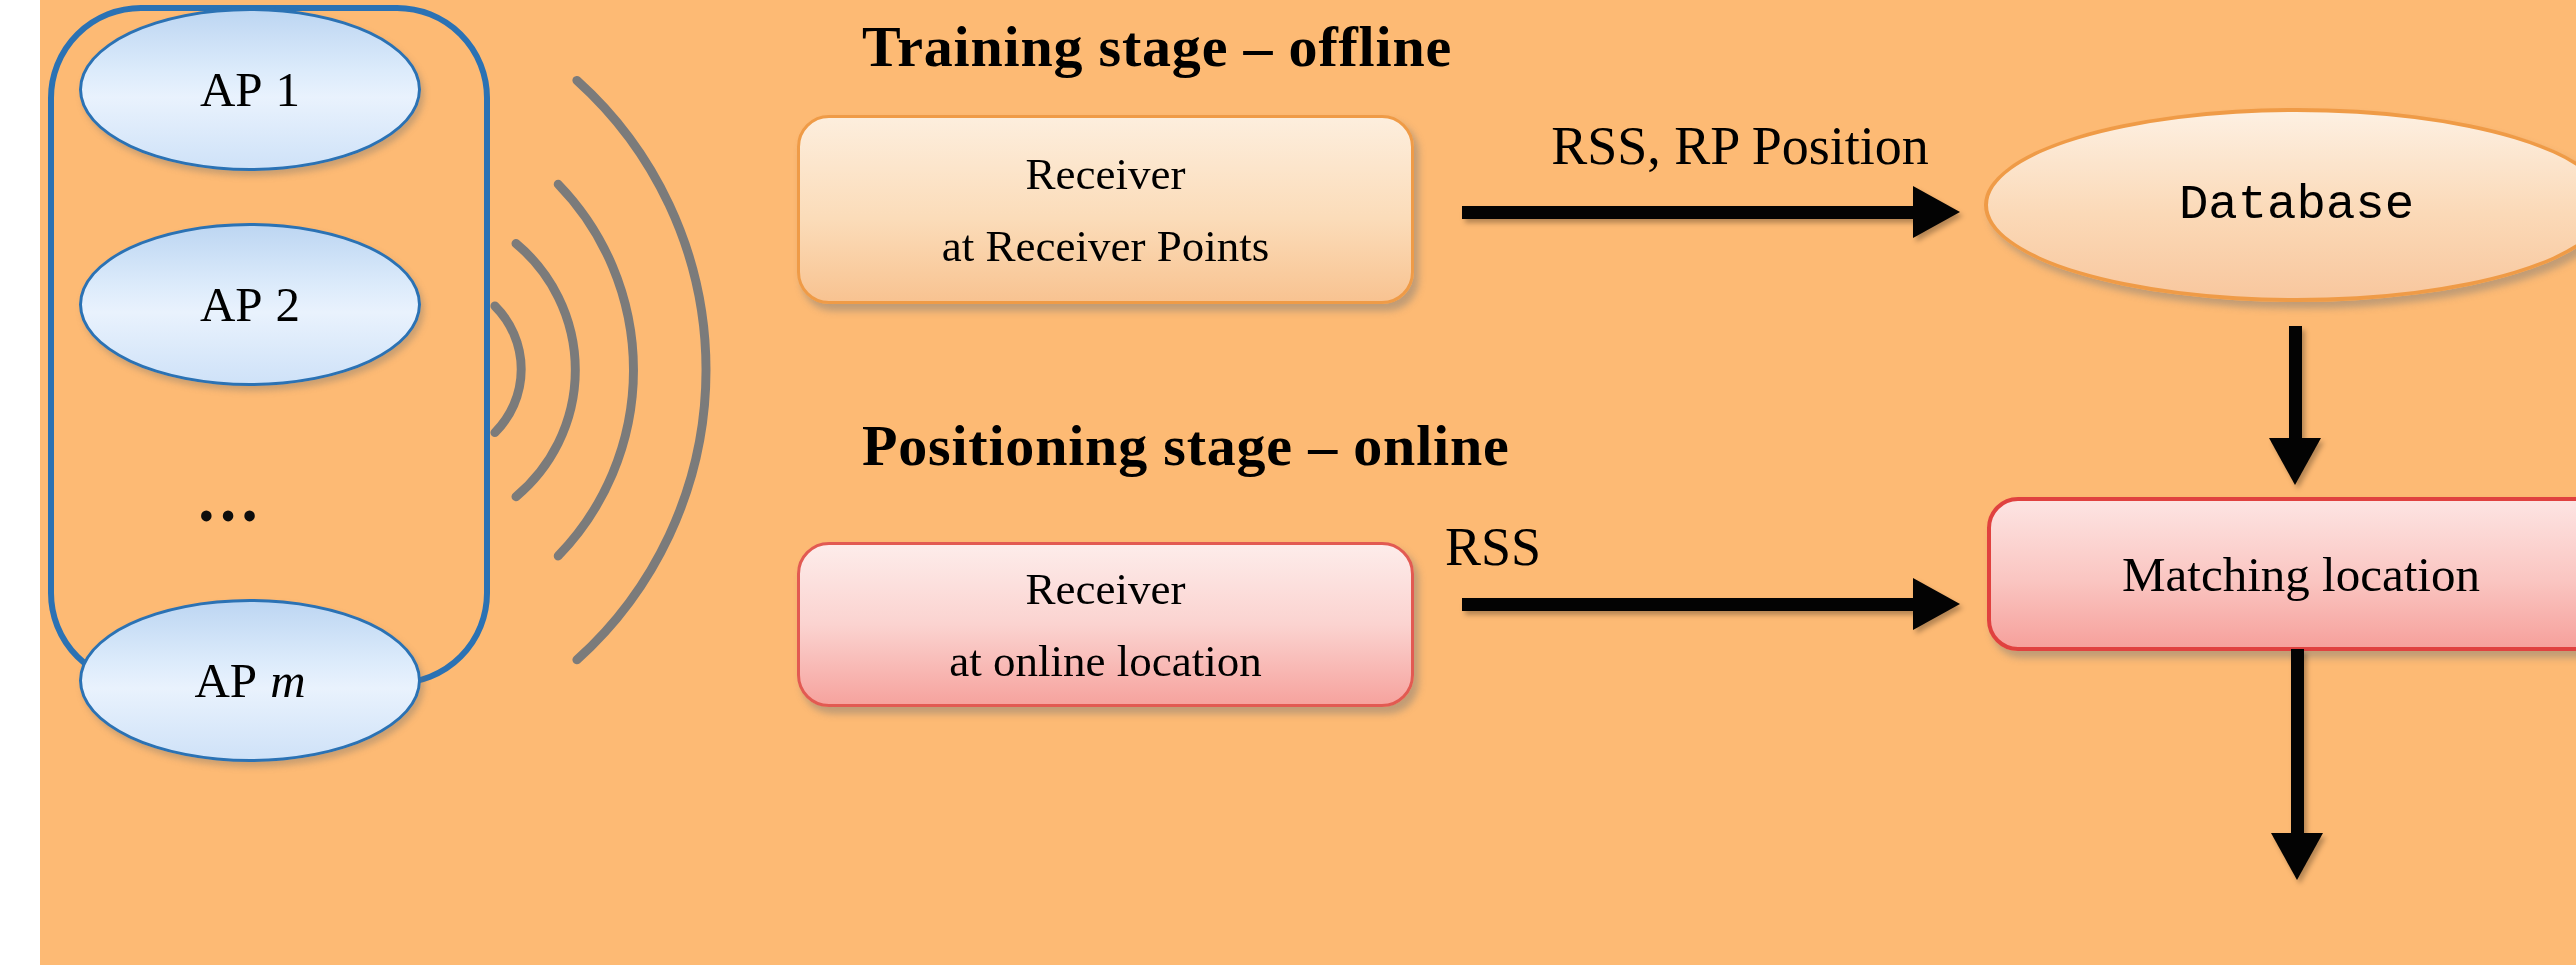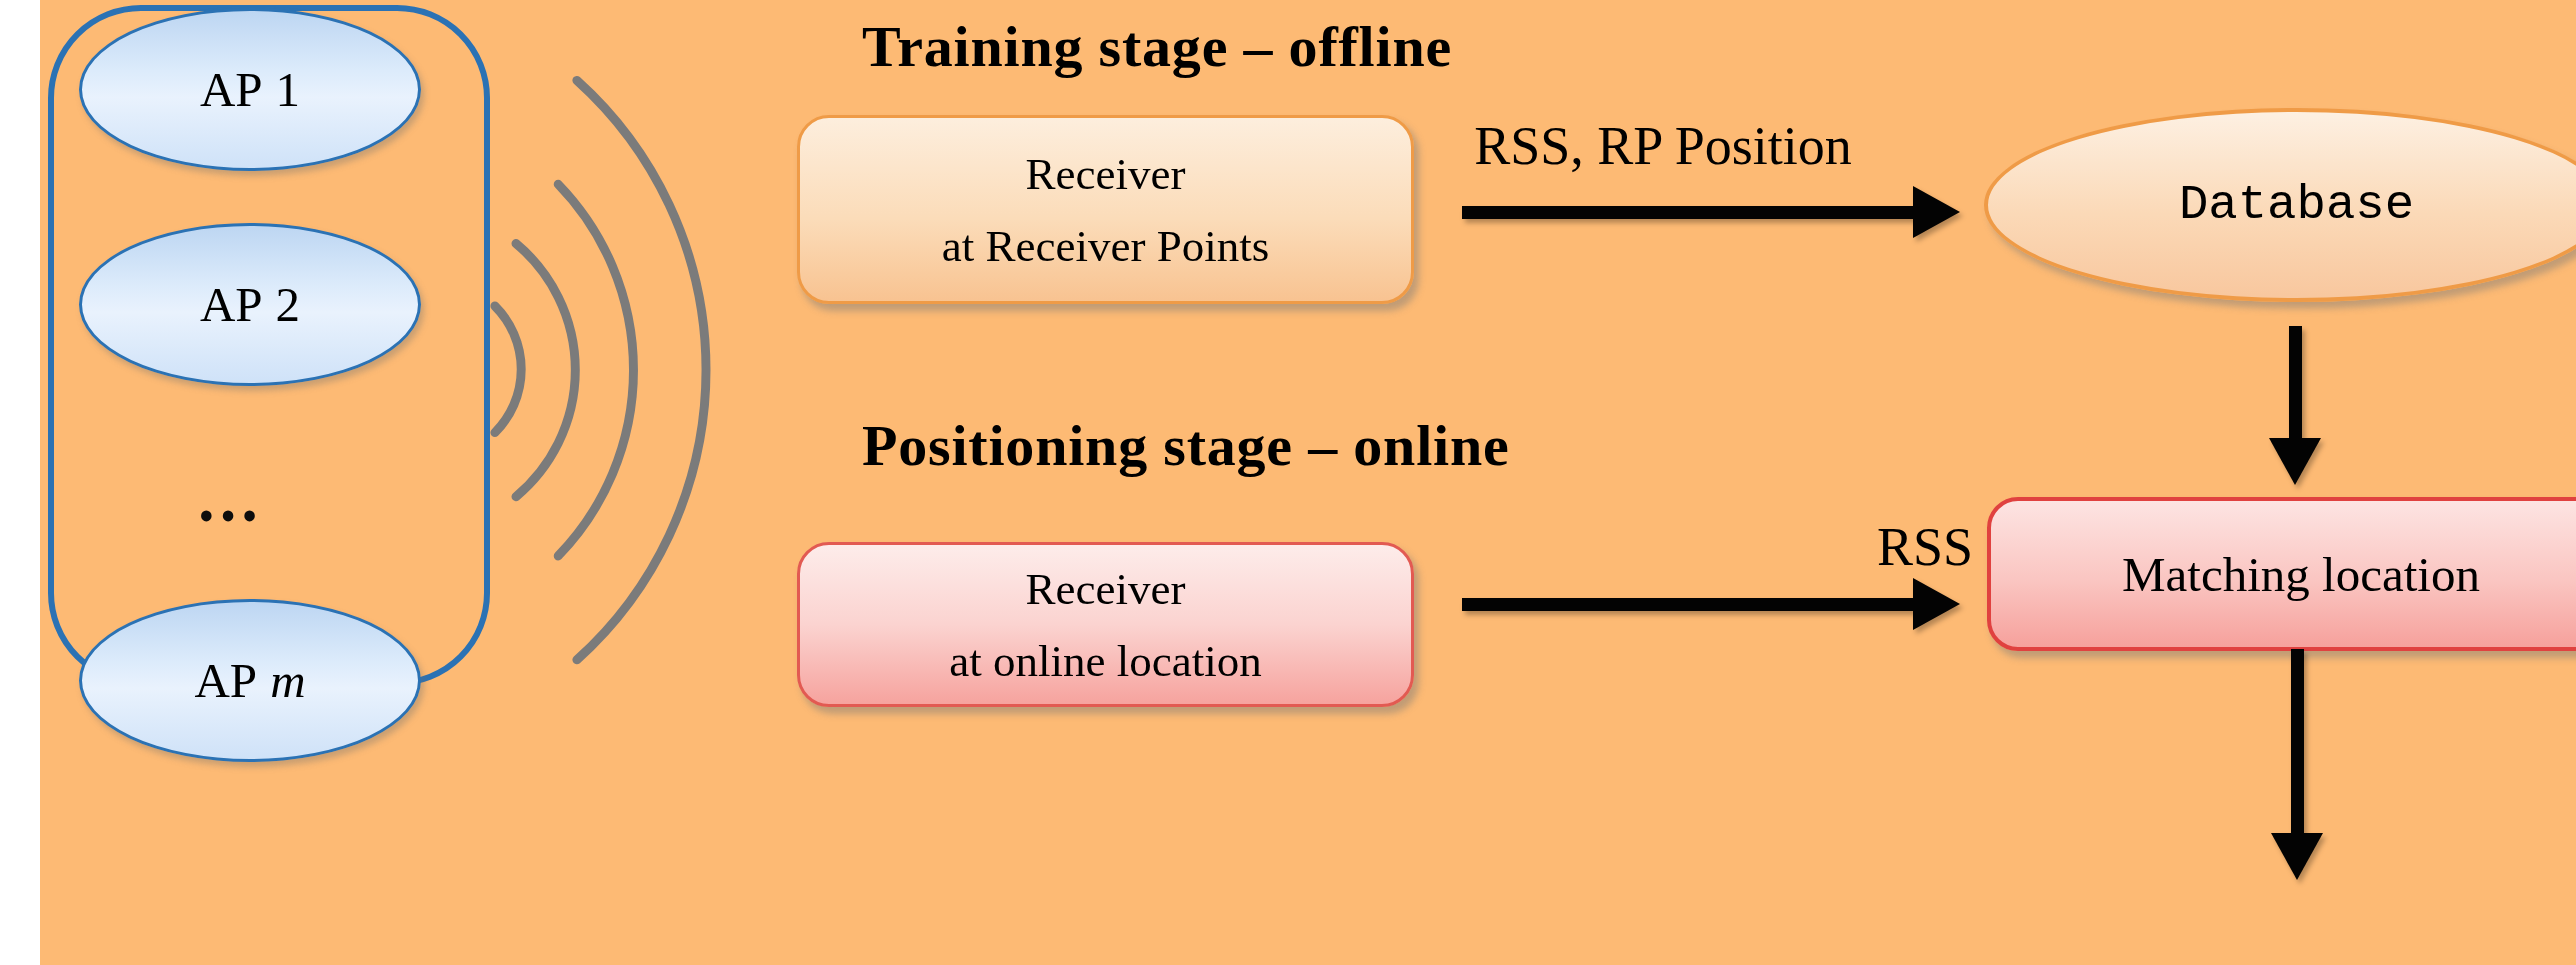--- a/index.html
+++ b/index.html
@@ -65,22 +65,22 @@
   .db-ellipse{
     left:1944px;top:108px;width:617px;height:186px;border:4px solid #ef9b47;border-radius:50%;
     background:linear-gradient(180deg,#fdf0e2 0%,#fbd9b7 55%,#f8c79e 100%);
     display:flex;align-items:center;justify-content:center;
     box-shadow:4.9px 6.5px 7.3px rgba(120,120,120,.45);
   }
   .db-ellipse .line{font-size:49px;font-family:Liberation Mono, monospace;}
 
   
   .flow-label{font-size:54px;white-space:nowrap;}
-  .lbl-rssrp{left:1359px;top:115px;width:528px;text-align:center;}
-  .lbl-rss{left:1405px;top:516px;width:528px;text-align:right;}
+  .lbl-rssrp{left:1436px;top:115px;width:528px;text-align:center;}
+  .lbl-rss{left:1405px;top:516px;width:528px;text-align:left;}
   .lbl-user{left:1965px;top:882px;width:585px;text-align:center;font-size:61px;}
 
   
   .h-arrow{width:498px;height:52px;filter:drop-shadow(3.2px 4px 2.4px rgba(0,0,0,.28));}
   .h-arrow .shaft{position:absolute;left:0;top:19.5px;height:13px;right:44px;background:#030303;}
   .h-arrow .head{
     position:absolute;right:0;top:0;width:0;height:0;
     border-top:26px solid transparent;border-bottom:26px solid transparent;border-left:47px solid #030303;
   }
   .ha1{left:1422px;top:186px;}

